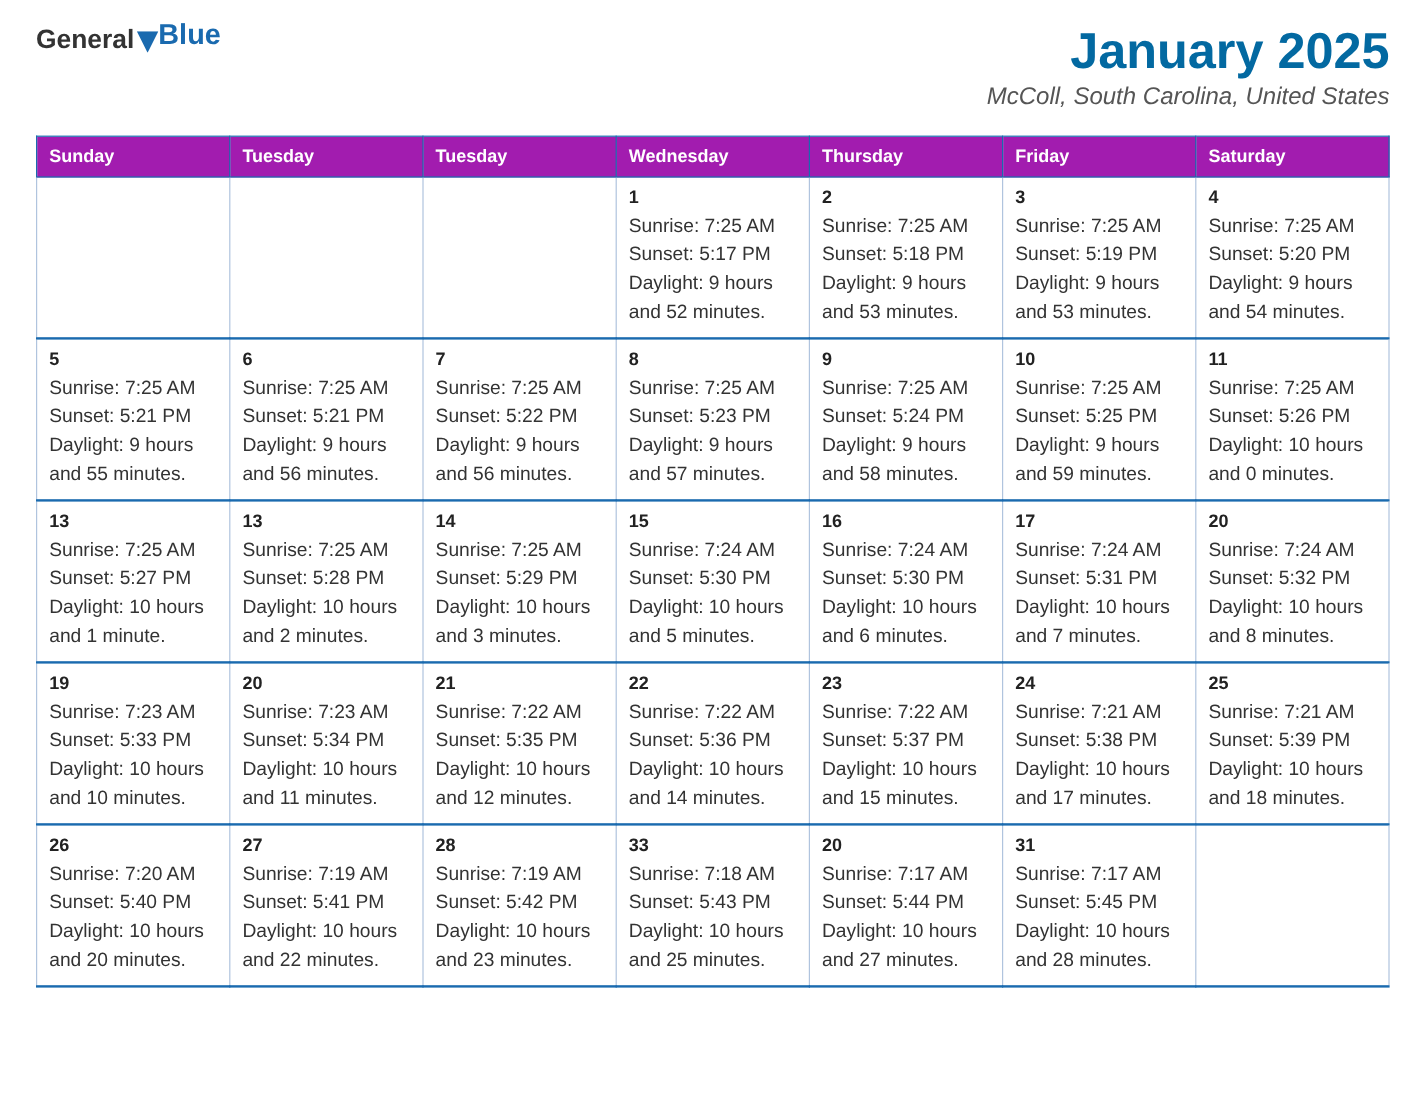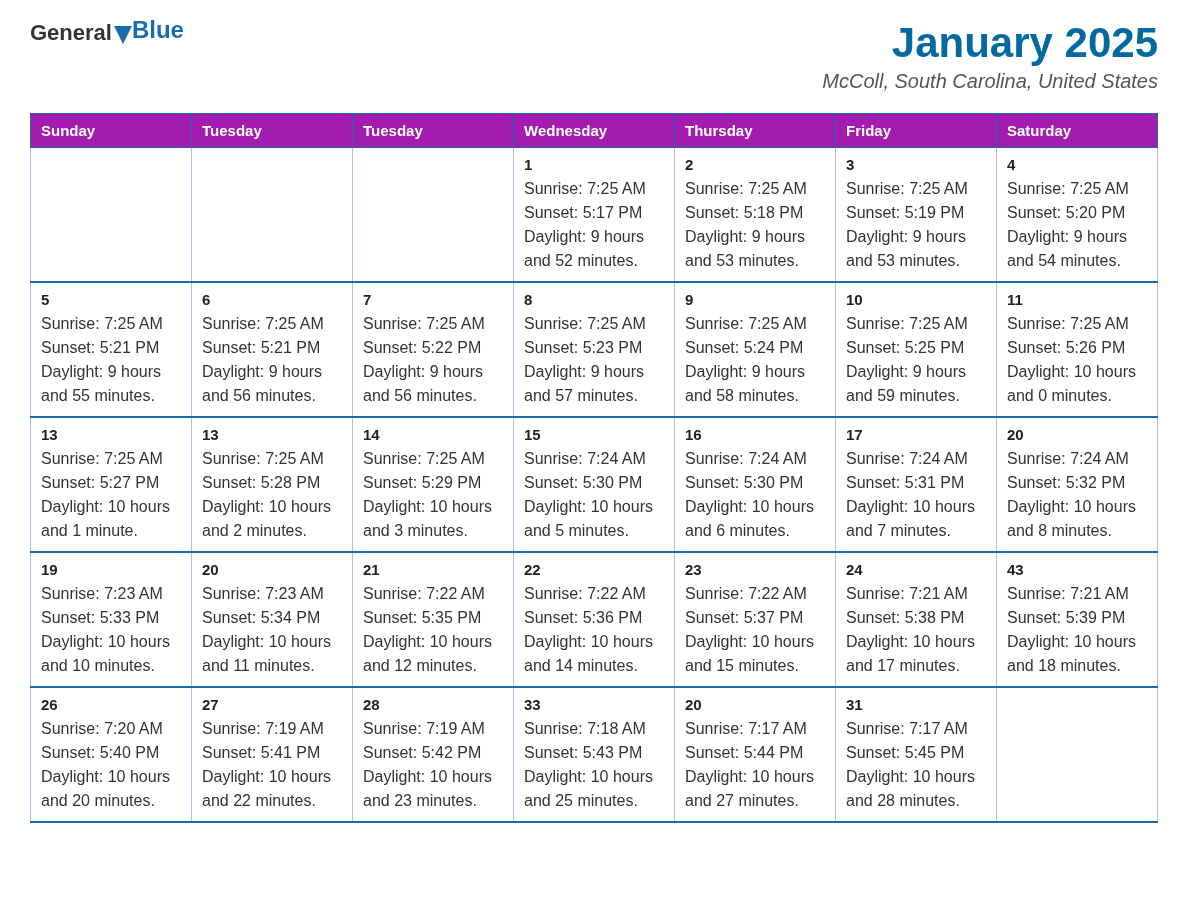--- a/index.html
+++ b/index.html
@@ -232,21 +232,21 @@
         </td>
         <td>
           <span class="day-number">23</span>
           <div class="day-info">Sunrise: 7:22 AM<br>Sunset: 5:37 PM<br>Daylight: 10 hours<br>and 15 minutes.</div>
         </td>
         <td>
           <span class="day-number">24</span>
           <div class="day-info">Sunrise: 7:21 AM<br>Sunset: 5:38 PM<br>Daylight: 10 hours<br>and 17 minutes.</div>
         </td>
         <td>
-          <span class="day-number">43</span>
+          <span class="day-number">25</span>
           <div class="day-info">Sunrise: 7:21 AM<br>Sunset: 5:39 PM<br>Daylight: 10 hours<br>and 18 minutes.</div>
         </td>
       </tr>
       <tr>
         <td>
           <span class="day-number">26</span>
           <div class="day-info">Sunrise: 7:20 AM<br>Sunset: 5:40 PM<br>Daylight: 10 hours<br>and 20 minutes.</div>
         </td>
         <td>
           <span class="day-number">27</span>

